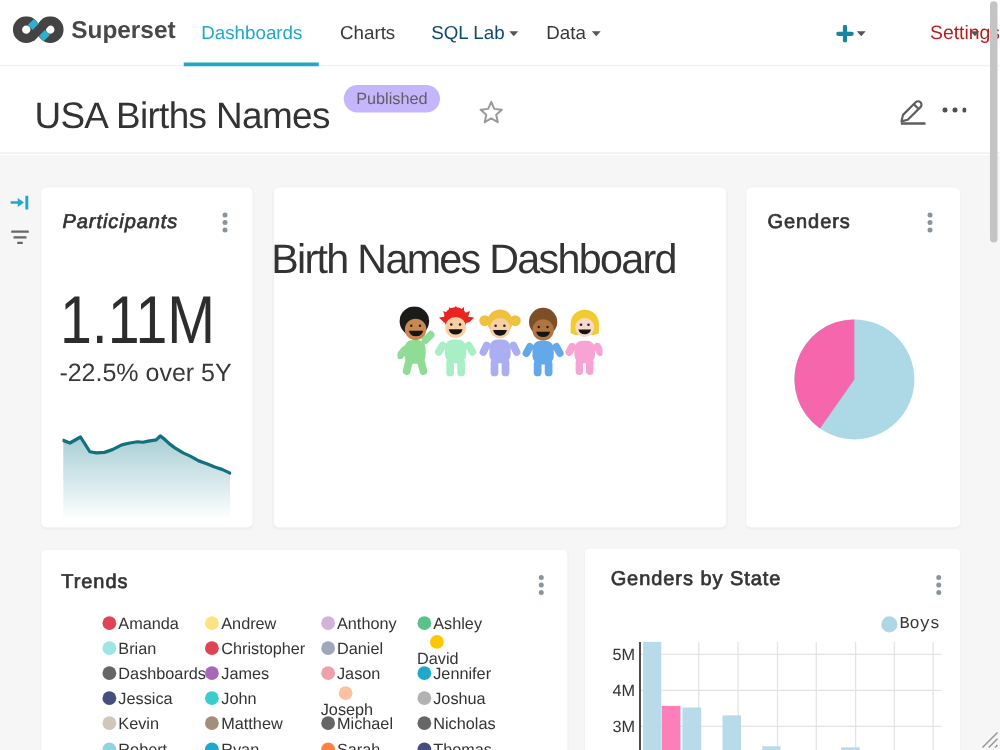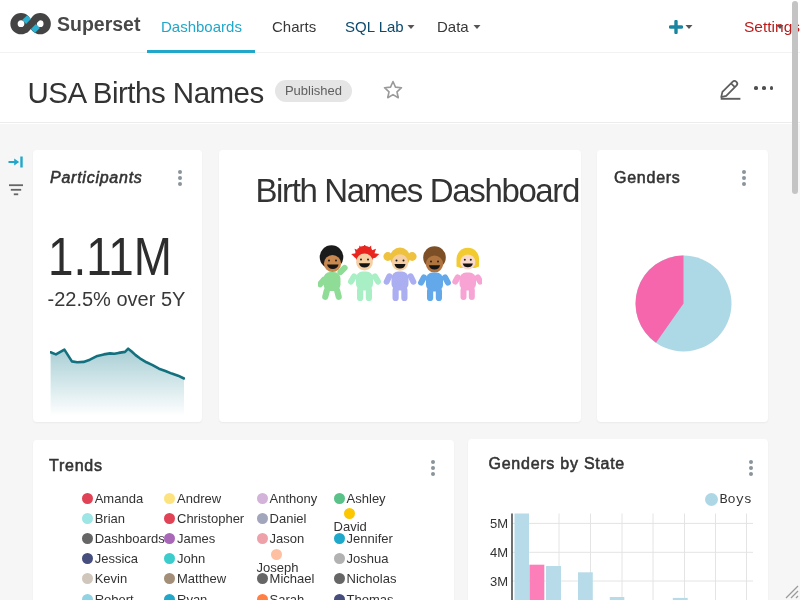--- a/index.html
+++ b/index.html
@@ -44,21 +44,21 @@
 <svg class="abs" style="left:685px;top:24px;" width="8" height="6">
     <polygon points="0.5,1 7.5,1 4,5" fill="#555"></polygon>
   </svg>
 <div class="abs" style="left:744px;top:19px;font-size:15.5px;color:#b91c1c;line-height:15.5px;">Settings</div>
 <svg class="abs" style="left:775.5px;top:24px;" width="8" height="6">
     <polygon points="0.5,1 7.5,1 4,5" fill="#555"></polygon>
   </svg>
 
 <div class="abs" style="left:0;top:54px;width:800px;height:69px;background:#fff;border-bottom:1px solid #ececec;"></div>
 <div class="abs" style="left:27.5px;top:78px;font-size:29.5px;letter-spacing:-0.5px;color:#333;line-height:29.5px;">USA Births Names</div>
-<div class="abs" style="left:275px;top:80px;width:77px;height:22px;background:#e5e5e5;border-radius:11px;text-align:center;line-height:22px;font-size:13px;color:#5f5f5f;">Published</div>
+<div class="abs" style="left:275px;top:68px;width:77px;height:22px;background:#c4b5fd;border-radius:11px;text-align:center;line-height:22px;font-size:13px;color:#5f5f5f;">Published</div>
 <svg class="abs" style="left:381px;top:78px;" width="24" height="24" viewBox="0 0 24 24">
   <path d="M12 3.5 l2.47 5.6 6.03 0.62 -4.53 4.06 1.27 5.94 -5.24-3.07 -5.24 3.07 1.27-5.94 -4.53-4.06 6.03-0.62z" fill="none" stroke="#9a9a9a" stroke-width="1.6" stroke-linejoin="round"></path>
 </svg>
 
 <svg class="abs" style="left:718.5px;top:76.5px;" width="23" height="24" viewBox="0 0 23 24">
   <path d="M3.4 14.9 L13.5 4.8 a2.75 2.75 0 0 1 3.9 3.9 L7.2 18.8 l-5 1.3 1.2-5.2z" fill="none" stroke="#5e5e5e" stroke-width="1.75" stroke-linejoin="round"></path>
   <line x1="12" y1="6.3" x2="15.9" y2="10.2" stroke="#5e5e5e" stroke-width="1.75"></line>
   <line x1="1.7" y1="21.8" x2="21.4" y2="21.8" stroke="#5e5e5e" stroke-width="1.9"></line>
 </svg>
 <div class="abs" style="left:754.3px;top:86.2px;width:3.7px;height:3.7px;border-radius:50%;background:#4f4f4f;"></div>
@@ -94,21 +94,21 @@
     <linearGradient id="ag" x1="0" y1="0" x2="0" y2="1">
       <stop offset="0" stop-color="#177e8f" stop-opacity="0.38"></stop>
       <stop offset="1" stop-color="#177e8f" stop-opacity="0"></stop>
     </linearGradient>
   </defs>
   <path d="M0.6 8.3 L5.9 10.4 L14.4 5.6 L21.9 17.4 L27.2 18.3 L33.6 17.9 L39.9 15.7 L47.4 11.9 L53.8 10.4 L60.1 9.4 L64.4 9.8 L68.6 8.9 L75 7.9 L78.2 4.7 L81.4 7.2 L85.6 11.1 L89.9 14.3 L96.5 18.3 L102.6 21.1 L109 24.7 L115.4 27 L121.8 29.6 L128.1 31.7 L134 34.5 L134 72 L0.6 72 Z" fill="url(#ag)"></path>
   <path d="M0.6 8.3 L5.9 10.4 L14.4 5.6 L21.9 17.4 L27.2 18.3 L33.6 17.9 L39.9 15.7 L47.4 11.9 L53.8 10.4 L60.1 9.4 L64.4 9.8 L68.6 8.9 L75 7.9 L78.2 4.7 L81.4 7.2 L85.6 11.1 L89.9 14.3 L96.5 18.3 L102.6 21.1 L109 24.7 L115.4 27 L121.8 29.6 L128.1 31.7 L134 34.5" fill="none" stroke="#13717f" stroke-width="2.6" stroke-linejoin="round" stroke-linecap="round"></path>
 </svg>
 
 <div class="card" style="left:219px;top:150px;width:362px;height:272px;"></div>
-<div class="abs" style="left:219px;top:142px;width:362px;text-align:right;">
+<div class="abs" style="left:219px;top:158px;width:362px;text-align:left;">
   <div style="margin-top:32px;font-size:33px;letter-spacing:-1.36px;color:#333;line-height:33px;position:relative;left:-2px;">Birth Names Dashboard</div>
 </div>
 <svg class="abs" style="left:318px;top:245px;" width="164" height="58" viewBox="0 0 164 58">
 
   <g>
     <rect x="21.5" y="19" width="6" height="12" rx="3" fill="#8fdc96" transform="rotate(-135 24.5 25)"></rect>
     <rect x="1" y="31" width="6" height="12" rx="3" fill="#8fdc96" transform="rotate(40 4 37)"></rect>
     <rect x="5.5" y="27" width="17" height="19" rx="6.5" fill="#8fdc96"></rect>
     <rect x="5" y="42" width="6.2" height="13" rx="3.1" fill="#8fdc96" transform="rotate(14 8.1 48.5)"></rect>
     <rect x="16.8" y="42" width="6.2" height="13" rx="3.1" fill="#8fdc96" transform="rotate(-14 19.9 48.5)"></rect>

